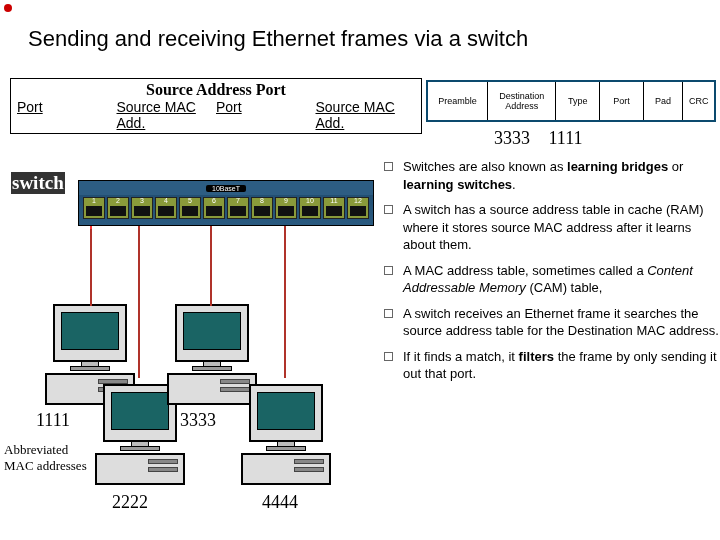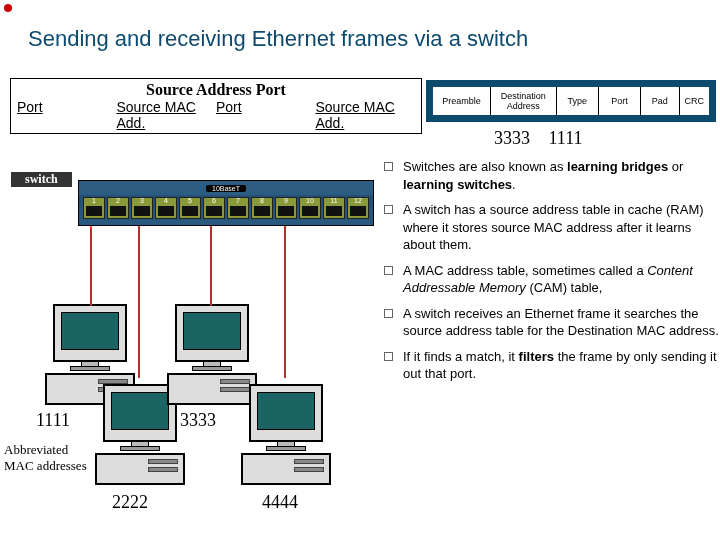--- a/index.html
+++ b/index.html
@@ -1,33 +1,33 @@
 <!DOCTYPE html>
 <html><head>
 <meta charset="utf-8">
 <style>
 *{margin:0;padding:0;box-sizing:border-box}
 body{width:720px;height:540px;background:#fff;font-family:Arial,sans-serif;position:relative;overflow:hidden}
 .dot{position:absolute;width:8px;height:8px;background:#c00;border-radius:50%;left:4px;top:4px}
-.title{position:absolute;left:28px;top:26px;font-size:22px;color:#0c4a6e}
+.title{position:absolute;left:28px;top:26px;font-size:22px;color:#000000}
 .sa-table{position:absolute;left:10px;top:78px;width:412px;border:1px solid #000;background:#fff;padding:2px 6px}
 .sa-title{text-align:center;font-family:'Comic Sans MS',cursive;font-size:16px;font-weight:bold}
 .sa-hdr{display:flex;font-family:Liberation Sans, sans-serif;font-size:14px;text-decoration:underline}
 .sa-hdr>div{flex:1}
-.frame{position:absolute;left:426px;top:80px;width:290px;height:42px;border:7px solid #0c4a6e;display:flex}
+.frame{position:absolute;left:426px;top:80px;width:290px;height:42px;border:2px solid #0c4a6e;display:flex}
 .frame>div{flex:1;border-right:1px solid #000;font-size:9px;display:flex;align-items:center;justify-content:center;text-align:center;padding:1px}
 .frame>div:last-child{border-right:none}
 .frame>div:nth-child(1){flex:1.4}
 .frame>div:nth-child(2){flex:1.6}
 .frame>div:nth-child(5){flex:0.9}
 .frame>div:nth-child(6){flex:0.7}
 .frame>div:nth-child(7){flex:0.7}
 .da-sa{position:absolute;left:494px;top:128px;font-family:'Comic Sans MS',cursive;font-size:18px}
 .da-sa span{margin-right:14px}
-.switch-lbl{position:absolute;left:11px;top:172px;font-family:'Comic Sans MS',cursive;font-size:12px;font-weight:bold;color:#fff;background:#333;padding:0 14px;z-index:5}
+.switch-lbl{position:absolute;left:11px;top:172px;font-family:'Comic Sans MS',cursive;font-size:19px;font-weight:bold;color:#fff;background:#333;padding:0 1px;z-index:5}
 .switch{position:absolute;left:78px;top:180px;width:296px;height:46px;background:linear-gradient(#1e4a6d,#2a5a80);border:1px solid #000}
 .switch-top{height:14px;background:#2d5d83;display:flex;align-items:center;justify-content:center}
 .switch-top-lbl{background:#000;color:#fff;font-size:7px;padding:0 6px;border-radius:2px}
 .ports{display:flex;padding:2px 4px 0;gap:2px}
 .port{flex:1;height:22px;background:#8a9a3a;border:1px solid #222;position:relative}
 .port-n{position:absolute;top:-1px;left:0;right:0;text-align:center;font-size:7px;color:#fff}
 .port-jack{position:absolute;bottom:2px;left:2px;right:2px;height:10px;background:#111}
 .cable{position:absolute;background:#b0332a;z-index:1}
 .c1{left:90px;top:226px;width:2px;height:80px}
 .c1a{left:90px;top:226px;width:2px;height:3px;background:#f33}

